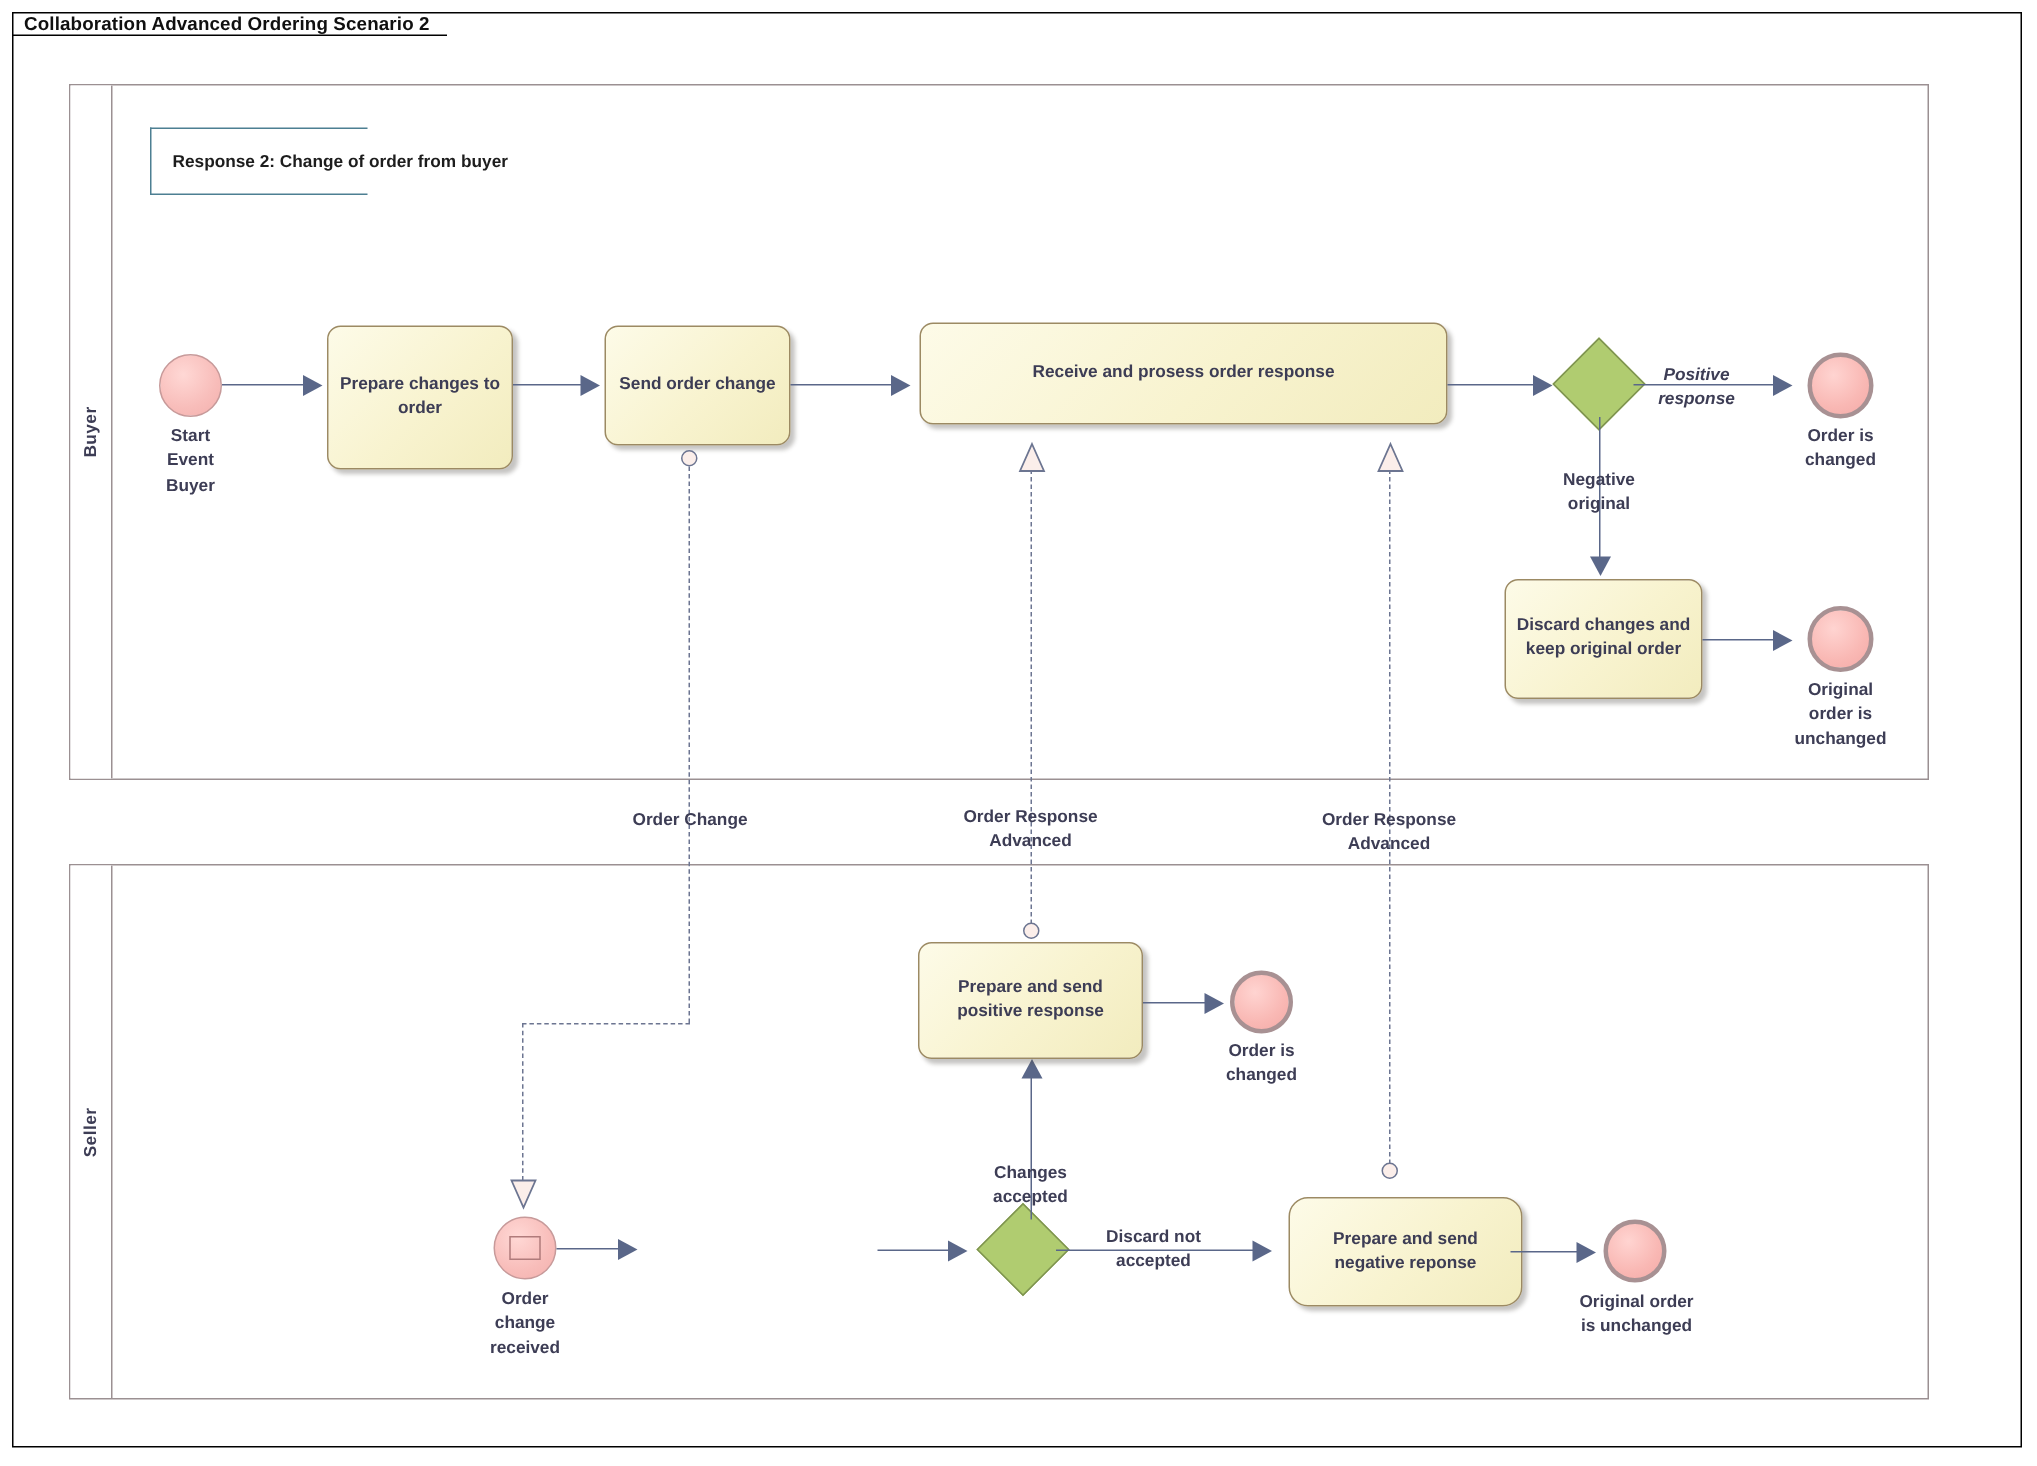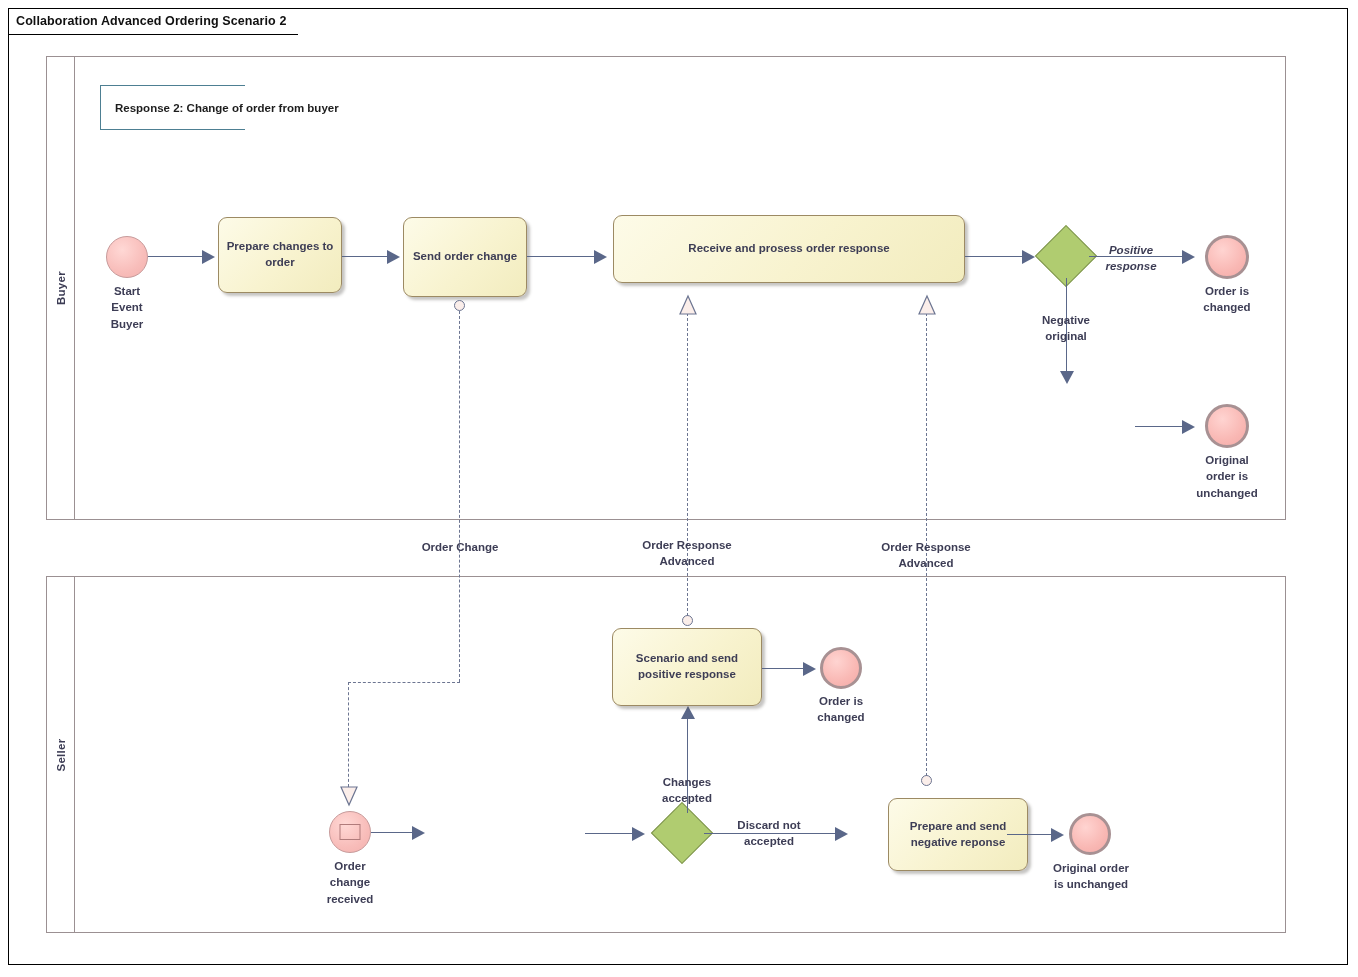--- a/index.html
+++ b/index.html
@@ -2,21 +2,21 @@
 <html><head>
 <meta charset="utf-8">
 <title>Collaboration Advanced Ordering Scenario 2</title>
 <style>
   html,body{margin:0;padding:0;background:#ffffff;}
   body{font-family:"Liberation Sans",sans-serif;}
   #canvas{position:relative;width:1358px;height:977px;background:#ffffff;overflow:hidden;}
 
   
   .frame{position:absolute;left:8px;top:8px;width:1340px;height:957px;border:1.5px solid #000;box-sizing:border-box;}
-  .title-tab{position:absolute;left:8px;top:8px;height:27px;box-sizing:border-box;
+  .title-tab{position:absolute;left:8px;top:8px;height:16px;box-sizing:border-box;
              border-bottom:1.5px solid #000;display:flex;align-items:center;}
   .title-tab .ttl{padding:0 10px 0 8px;font-size:12.5px;font-weight:bold;color:#101010;white-space:nowrap;letter-spacing:.1px;}
   .tab-slash{position:absolute;left:300px;top:8px;width:28px;height:27px;overflow:hidden;}
   .tab-slash:before{content:"";position:absolute;left:-6px;top:-4px;width:1.5px;height:44px;background:#000;
                     transform:rotate(28deg);transform-origin:top left;}
 
   
   .pool{position:absolute;box-sizing:border-box;border:1.5px solid #9b9092;background:#fff;}
   .pool-hdr{position:absolute;top:0;left:0;width:28px;height:100%;box-sizing:border-box;
             border-right:1.5px solid #9b9092;background:#fff;}
@@ -93,21 +93,21 @@
   </div>
 
   <div class="ev ev-start" style="left:106px;top:236px;width:42px;height:42px;"></div>
   <div class="lbl" style="left:77px;top:283px;width:100px;">Start
 Event
 Buyer</div>
 
   <div class="ln h" style="left:148px;top:256px;width:55px;"></div>
   <div class="ah r" style="left:202px;top:250px;"></div>
 
-  <div class="task" style="left:218px;top:217px;width:124px;height:76px;">
+  <div class="task" style="left:218px;top:217px;width:124px;height:96px;">
     <span>Prepare
 changes to
 order</span>
   </div>
 
   <div class="ln h" style="left:342px;top:256px;width:46px;"></div>
   <div class="ah r" style="left:387px;top:250px;"></div>
 
   <div class="task" style="left:403px;top:217px;width:124px;height:80px;">
     <span>Send order
@@ -133,20 +133,25 @@
 
   <div class="ev ev-end" style="left:1205px;top:235px;width:44px;height:44px;"></div>
   <div class="lbl" style="left:1177px;top:283px;width:100px;">Order is
 changed</div>
 
   <div class="ln v" style="left:1066px;top:278px;height:94px;"></div>
   <div class="ah d" style="left:1060px;top:371px;"></div>
   <div class="lbl" style="left:1016px;top:312px;width:100px;">Negative
 original</div>
 
+  <div class="task" style="left:1003px;top:386px;width:132px;height:80px;">
+    <span>Discard changes
+and keep original
+order</span>
+  </div>
 
   <div class="ln h" style="left:1135px;top:426px;width:48px;"></div>
   <div class="ah r" style="left:1182px;top:420px;"></div>
   <div class="ev ev-end" style="left:1205px;top:404px;width:44px;height:44px;"></div>
   <div class="lbl" style="left:1177px;top:452px;width:100px;">Original
 order is
 unchanged</div>
 
   <div class="pool" style="left:46px;top:576px;width:1240px;height:357px;">
     <div class="pool-hdr">
@@ -170,36 +175,36 @@
   <div class="ah r" style="left:632px;top:827px;"></div>
 
   <div class="gw" style="left:660px;top:811px;width:44px;height:44px;"></div>
 
   <div class="ln v" style="left:687px;top:718px;height:95px;"></div>
   <div class="ah u" style="left:681px;top:706px;"></div>
   <div class="lbl" style="left:637px;top:774px;width:100px;">Changes
 accepted</div>
 
   <div class="task" style="left:612px;top:628px;width:150px;height:78px;">
-    <span>Scenario and send
+    <span>Prepare and send
 positive response</span>
   </div>
 
   <div class="ln h" style="left:762px;top:668px;width:42px;"></div>
   <div class="ah r" style="left:803px;top:662px;"></div>
   <div class="ev ev-end" style="left:820px;top:647px;width:42px;height:42px;"></div>
   <div class="lbl" style="left:791px;top:693px;width:100px;">Order is
 changed</div>
 
   <div class="ln h" style="left:704px;top:833px;width:132px;"></div>
   <div class="ah r" style="left:835px;top:827px;"></div>
   <div class="lbl" style="left:713px;top:817px;width:112px;">Discard not
 accepted</div>
 
-  <div class="task" style="left:888px;top:798px;width:140px;height:73px;">
+  <div class="task" style="left:859px;top:798px;width:156px;height:73px;border-radius:13px;">
     <span>Prepare and send
 negative reponse</span>
   </div>
 
   <div class="ln h" style="left:1007px;top:834px;width:45px;"></div>
   <div class="ah r" style="left:1051px;top:828px;"></div>
   <div class="ev ev-end" style="left:1069px;top:813px;width:42px;height:42px;"></div>
   <div class="lbl" style="left:1031px;top:860px;width:120px;">Original order
 is unchanged</div>
 

